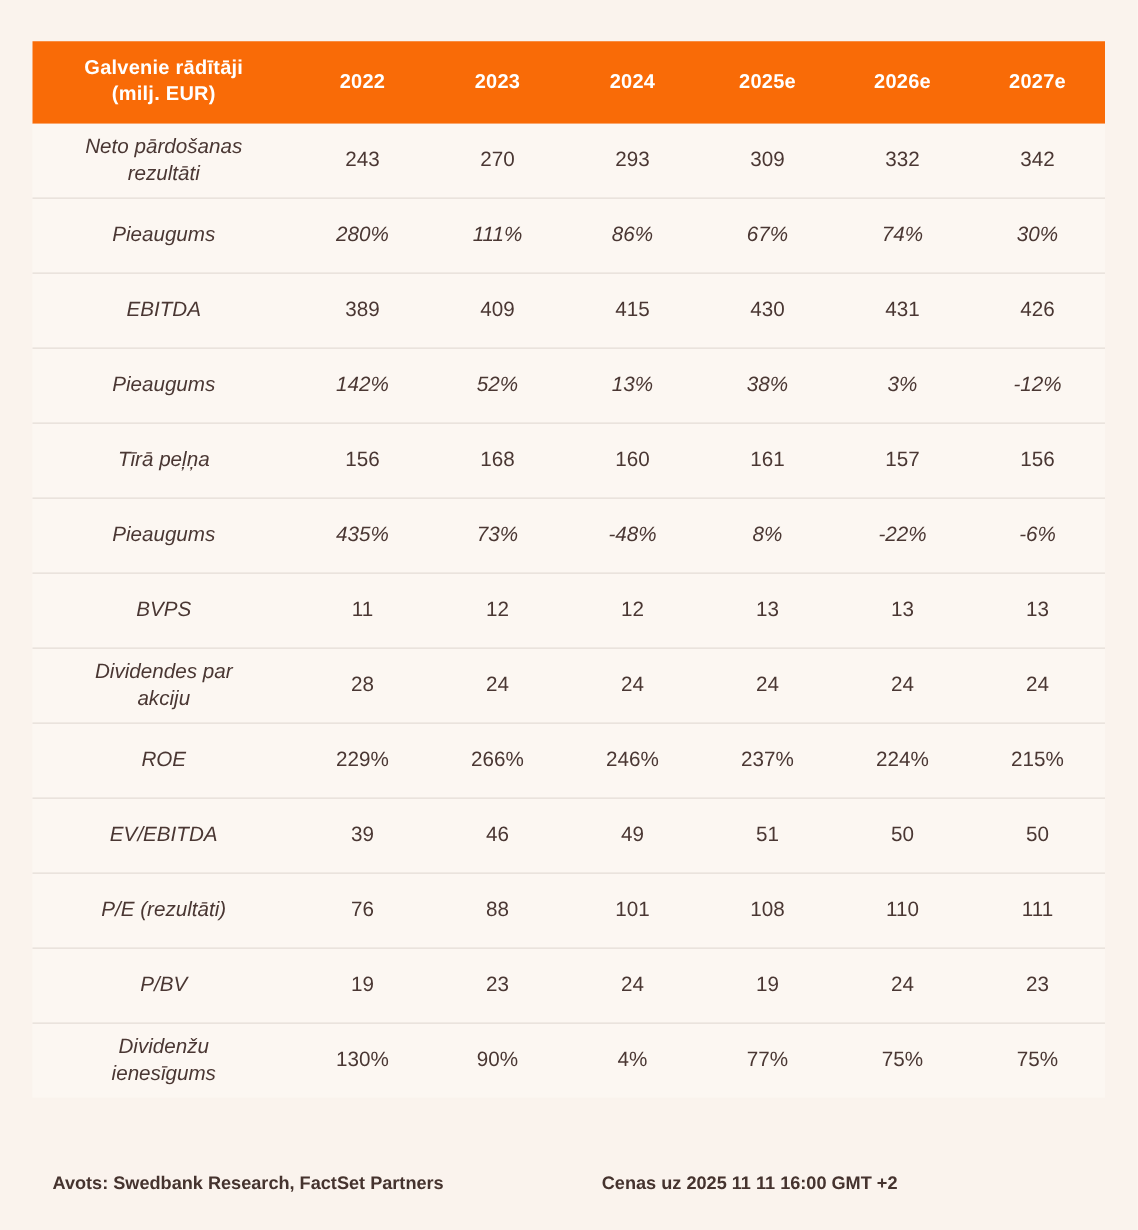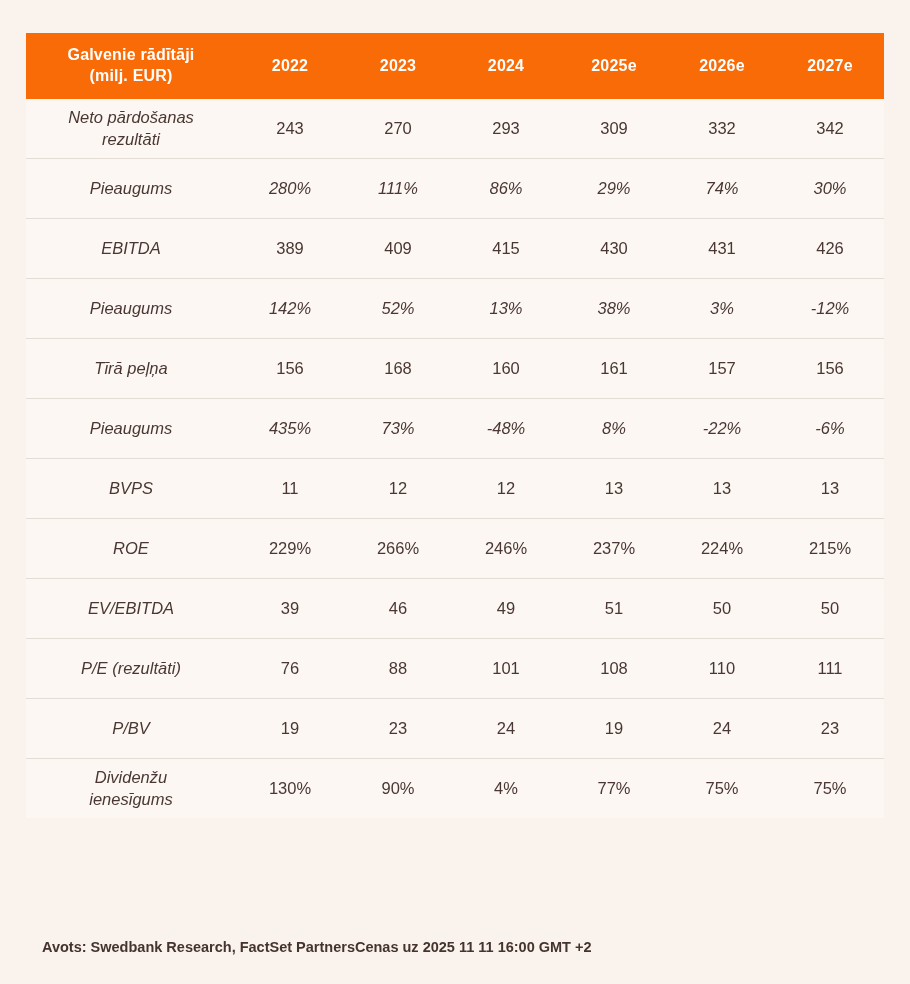--- a/index.html
+++ b/index.html
@@ -84,20 +84,21 @@
 
   
   .footer {
     position: absolute;
     left: 26px;
     right: 26px;
     top: 935px;
     height: 24px;
     display: flex;
     align-items: center;
+    justify-content: space-between;
   }
   .footer .src,
   .footer .asof {
     font-size: 14.5px;
     font-weight: bold;
     color: #45332e;
     white-space: nowrap;
   }
   .footer .src { padding-left: 16px; }
   .footer .asof { padding-right: 6px; }
@@ -145,21 +146,21 @@
             <td>332</td>
             <td>342</td>
           </tr>
           <tr class="growth">
             <td class="label">
               <span class="lbl-ln">Pieaugums</span>
             </td>
             <td>280%</td>
             <td>111%</td>
             <td>86%</td>
-            <td>29%</td>
+            <td>67%</td>
             <td>74%</td>
             <td>30%</td>
           </tr>
           <tr>
             <td class="label">
               <span class="lbl-ln">EBITDA</span>
             </td>
             <td>389</td>
             <td>409</td>
             <td>415</td>
@@ -206,20 +207,32 @@
             </td>
             <td>11</td>
             <td>12</td>
             <td>12</td>
             <td>13</td>
             <td>13</td>
             <td>13</td>
           </tr>
           <tr>
             <td class="label">
+              <span class="lbl-ln">Dividendes par</span>
+              <span class="lbl-ln">akciju</span>
+            </td>
+            <td>28</td>
+            <td>24</td>
+            <td>24</td>
+            <td>24</td>
+            <td>24</td>
+            <td>24</td>
+          </tr>
+          <tr>
+            <td class="label">
               <span class="lbl-ln">ROE</span>
             </td>
             <td>229%</td>
             <td>266%</td>
             <td>246%</td>
             <td>237%</td>
             <td>224%</td>
             <td>215%</td>
           </tr>
           <tr>

